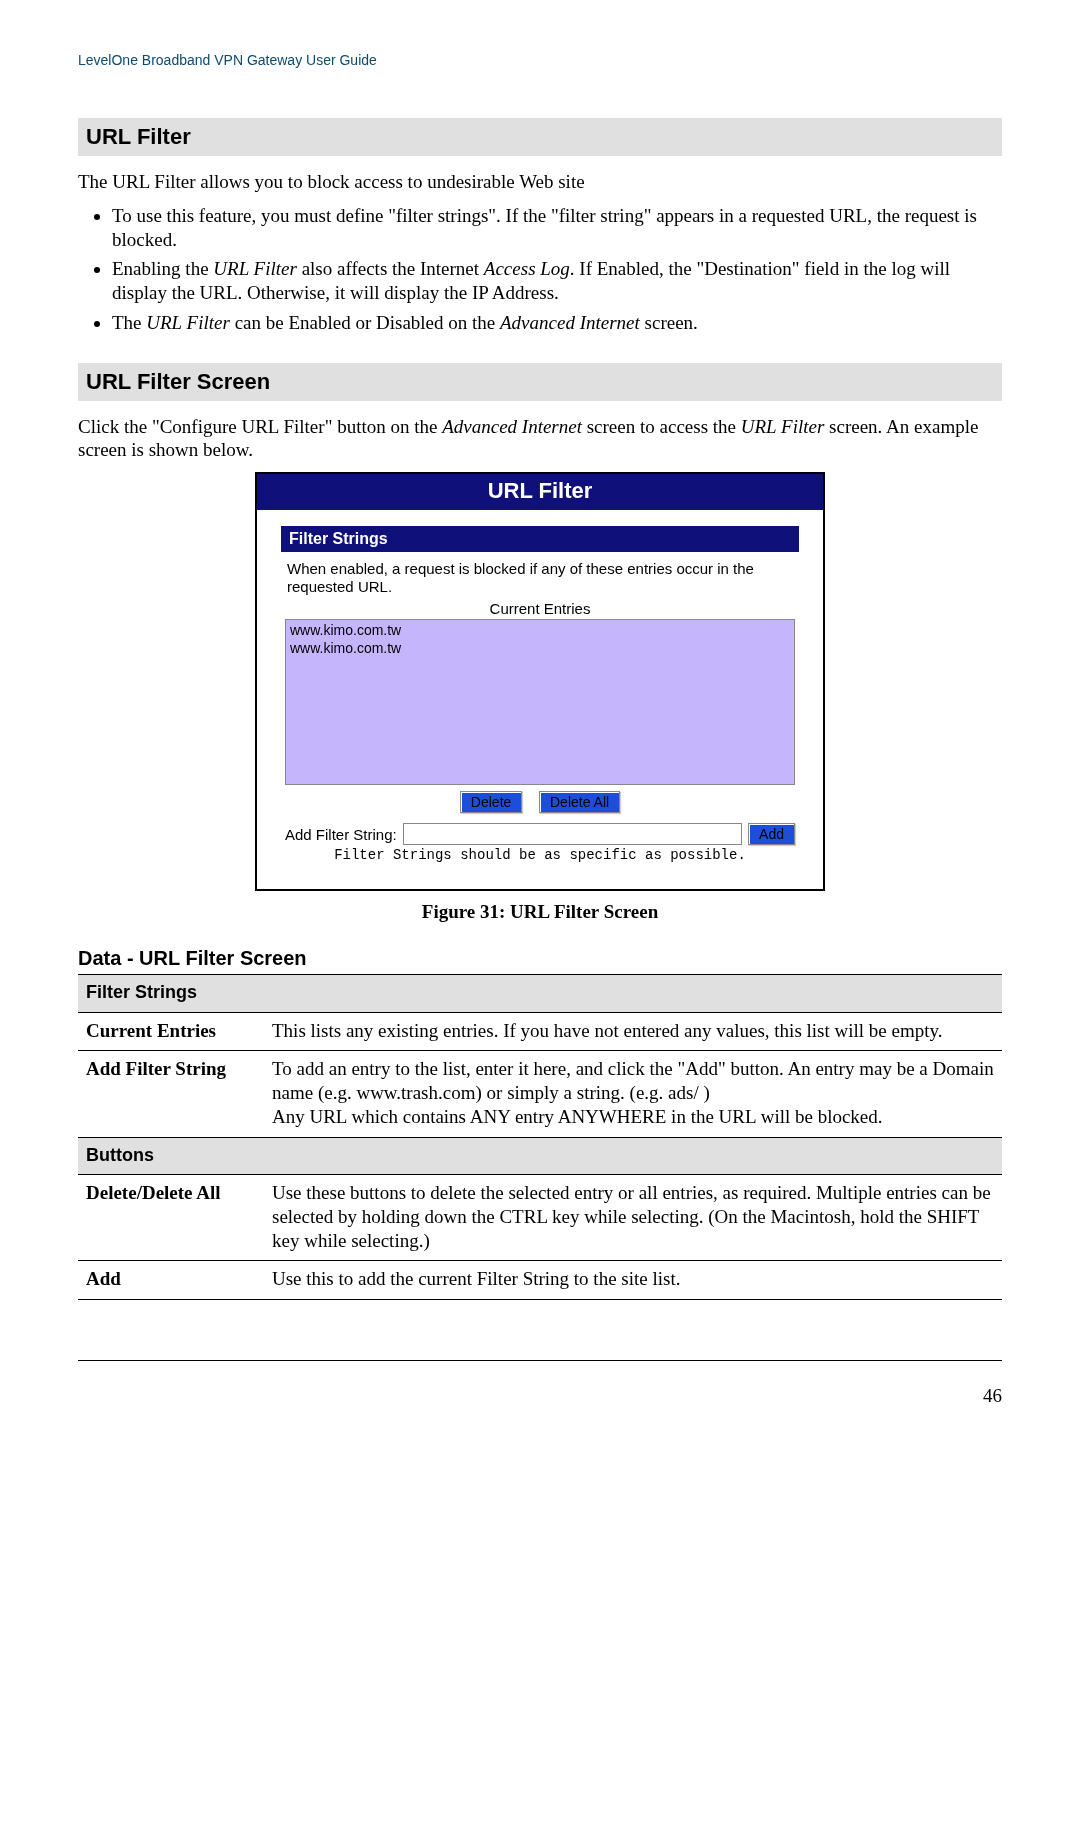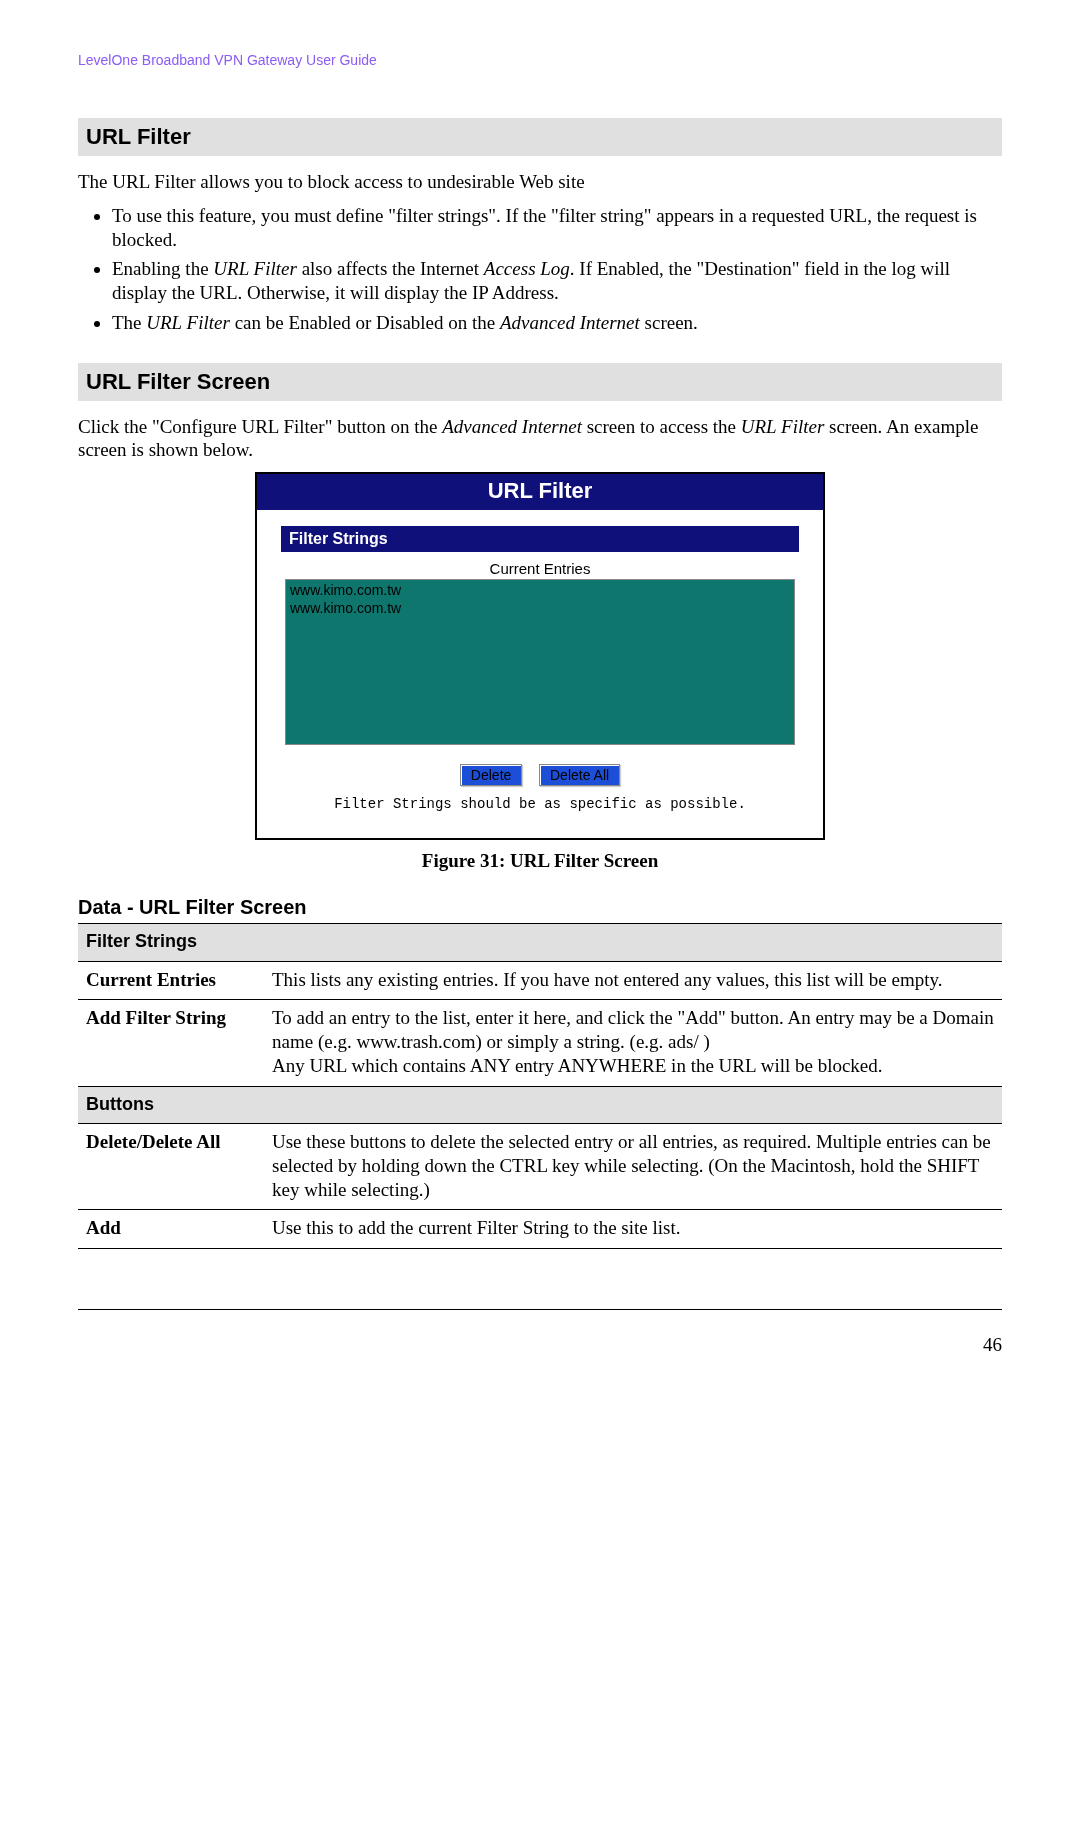--- a/index.html
+++ b/index.html
@@ -11,21 +11,21 @@
     background: #fff;
     width: 1080px;
   }
   .page {
     padding: 52px 78px 40px 78px;
     box-sizing: border-box;
   }
   .header-line {
     font-family: Arial, Helvetica, sans-serif;
     font-size: 14px;
-    color: #8b5cf6;
+    color: #0c4a6e;
     margin-bottom: 50px;
   }
   .section-bar {
     background: #e0e0e0;
     font-family: Arial, Helvetica, sans-serif;
     font-weight: bold;
     font-size: 22px;
     padding: 6px 8px;
     margin-top: 4px;
     margin-bottom: 14px;
@@ -79,24 +79,24 @@
     line-height: 1.2;
   }
   .router-caption {
     text-align: center;
     font-size: 15px;
     margin: 0 0 2px 0;
   }
   .listbox {
     border: 1px solid #888;
     height: 160px;
-    margin: 2px 4px 19px 4px;
+    margin: 2px 4px 6px 4px;
     padding: 2px 4px;
     font-size: 14px;
-    background: #0f766e;
+    background: #c4b5fd;
     color: #000;
   }
   .listbox div { line-height: 1.25; }
   .btn {
     font-family: Arial, Helvetica, sans-serif;
     font-size: 14px;
     background: #1d4ed8;
     border: 1px solid #888;
     padding: 2px 10px;
     cursor: pointer;
@@ -190,30 +190,36 @@
     <li><span>The </span><span class="italic">URL Filter</span><span> can be Enabled or Disabled on the </span><span class="italic">Advanced Internet</span><span> screen.</span></li>
   </ul>
 
   <div class="section-bar">URL Filter Screen</div>
   <p class="body-text"><span>Click the "Configure URL Filter" button on the </span><span class="italic">Advanced Internet</span><span> screen to access the </span><span class="italic">URL Filter</span><span> screen. An example screen is shown below.</span></p>
 
   <div class="router-panel">
     <div class="router-title">URL Filter</div>
     <div class="router-inner">
       <div class="router-subhead">Filter Strings</div>
+      <div class="router-desc">When enabled, a request is blocked if any of these entries occur in the requested URL.</div>
       <div class="router-caption">Current Entries</div>
       <div class="listbox">
         <div>www.kimo.com.tw</div>
         <div>www.kimo.com.tw</div>
       </div>
       <div class="row-center">
         <button class="btn">Delete</button>
         &nbsp;&nbsp;
         <button class="btn">Delete All</button>
       </div>
+      <div class="row-add">
+        <span>Add Filter String:</span>
+        <input type="text" style="">
+        <button class="btn">Add</button>
+      </div>
       <div class="hint">Filter Strings should be as specific as possible.</div>
     </div>
   </div>
 
   <div class="figure-caption">Figure 31: URL Filter Screen</div>
 
   <div class="data-heading">Data - URL Filter Screen</div>
 
   <table class="data-table">
     <tbody>

